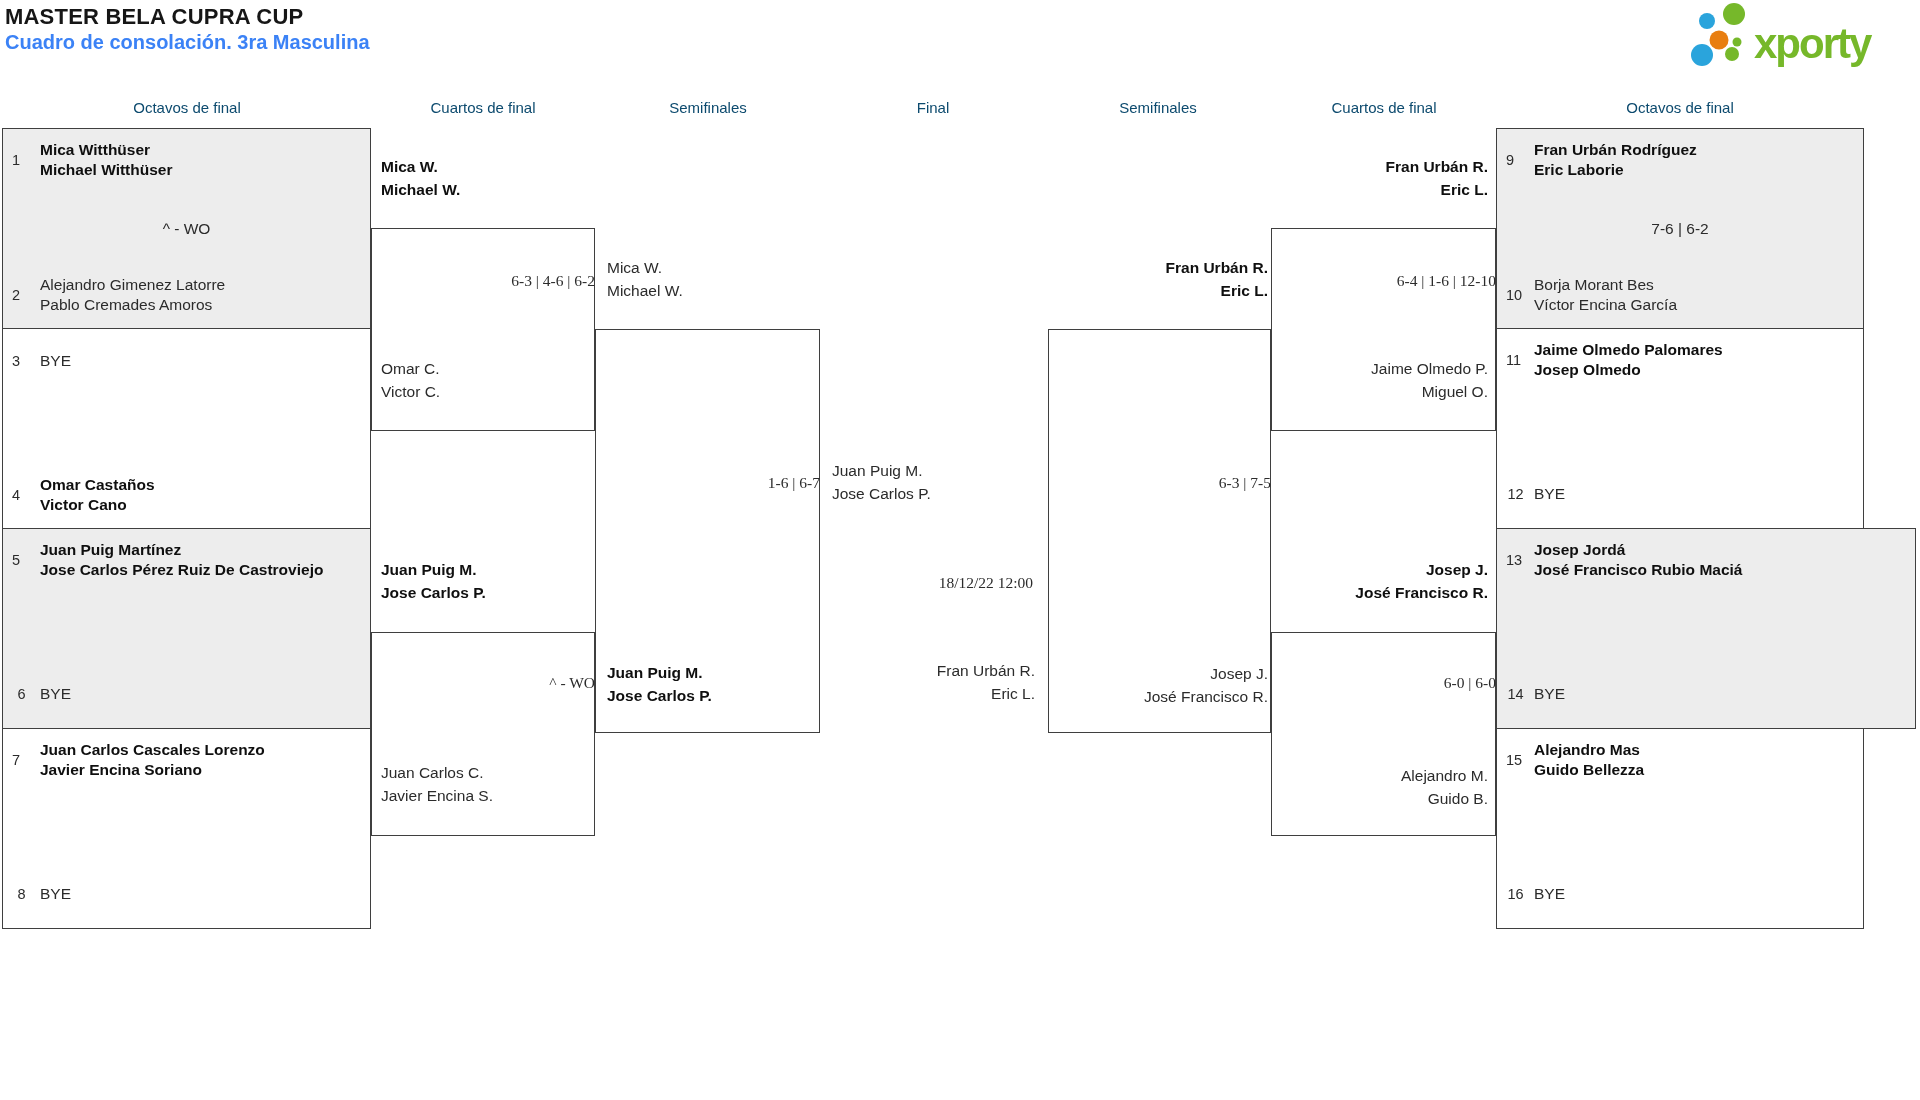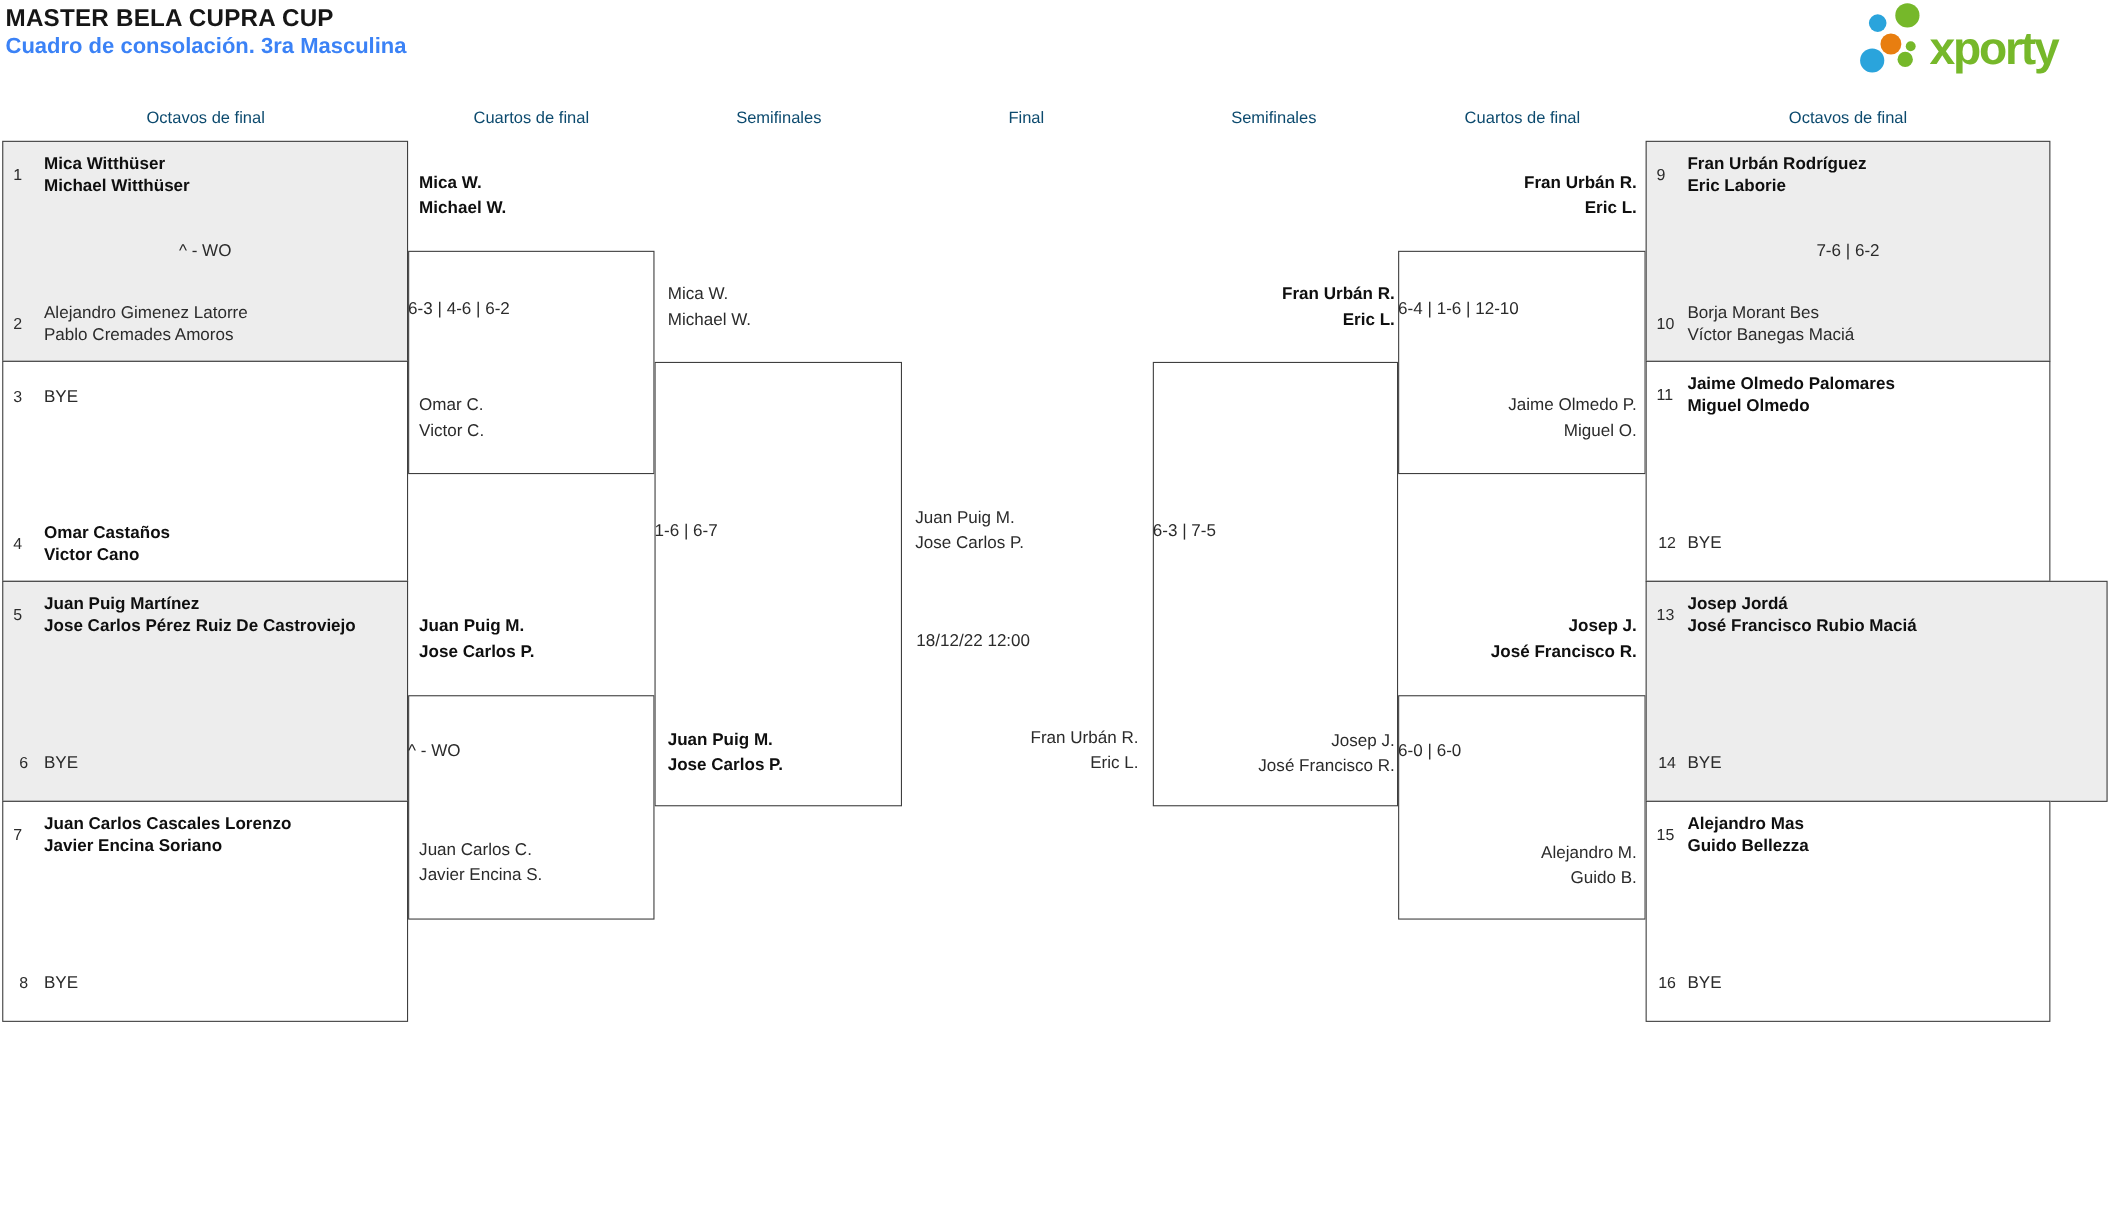--- a/index.html
+++ b/index.html
@@ -16,21 +16,21 @@
   .seed{flex:0 0 auto;min-width:19px;font-size:14.5px;color:#2b2b2b;}
   .names{font-size:15.5px;line-height:20px;color:#2b2b2b;}
   .names.w{font-weight:700;color:#0f0f0f;}
   .names div:empty{display:none;}
   .score{position:absolute;left:0;right:0;top:50%;transform:translateY(-50%);
          text-align:center;font-size:15.5px;color:#2b2b2b;}
   .label{position:absolute;font-size:15.5px;line-height:23px;color:#2b2b2b;white-space:nowrap;}
   .label.w{font-weight:700;color:#0f0f0f;}
   .label.r{text-align:right;}
   .label div:empty{display:none;}
-  .mscore{position:absolute;text-align:left;font-size:15.5px;line-height:22px;color:#2b2b2b;white-space:nowrap;}
+  .mscore{position:absolute;text-align:right;font-size:15.5px;line-height:22px;color:#2b2b2b;white-space:nowrap;font-family:Liberation Serif, serif;}
 </style>
 </head>
 <body>
 
 <div class="page">
 
   <div class="title">MASTER BELA CUPRA CUP</div>
   <div class="subtitle">Cuadro de consolación. 3ra Masculina</div>
 
   <svg class="logo" viewBox="0 0 225 72">
@@ -201,31 +201,31 @@
       <div class="names w">
         <div>Fran Urbán Rodríguez</div>
           <div>Eric Laborie</div>
       </div>
     </div>
     <div class="score">7-6 | 6-2</div>
     <div class="entry b2">
       <span class="seed">10</span>
       <div class="names">
         <div>Borja Morant Bes</div>
-          <div>Víctor Banegas Maciá</div>
+          <div>Víctor Encina García</div>
       </div>
     </div>
   </div>
 
   <div class="box" style="left:1496px;top:328px;width:368px;height:201px">
     <div class="entry t2">
       <span class="seed">11</span>
       <div class="names w">
         <div>Jaime Olmedo Palomares</div>
-          <div>Miguel Olmedo</div>
+          <div>Josep Olmedo</div>
       </div>
     </div>
     <div class="entry b1">
       <span class="seed">12</span>
       <div class="names">
         <div>BYE</div>
       </div>
     </div>
   </div>
 

